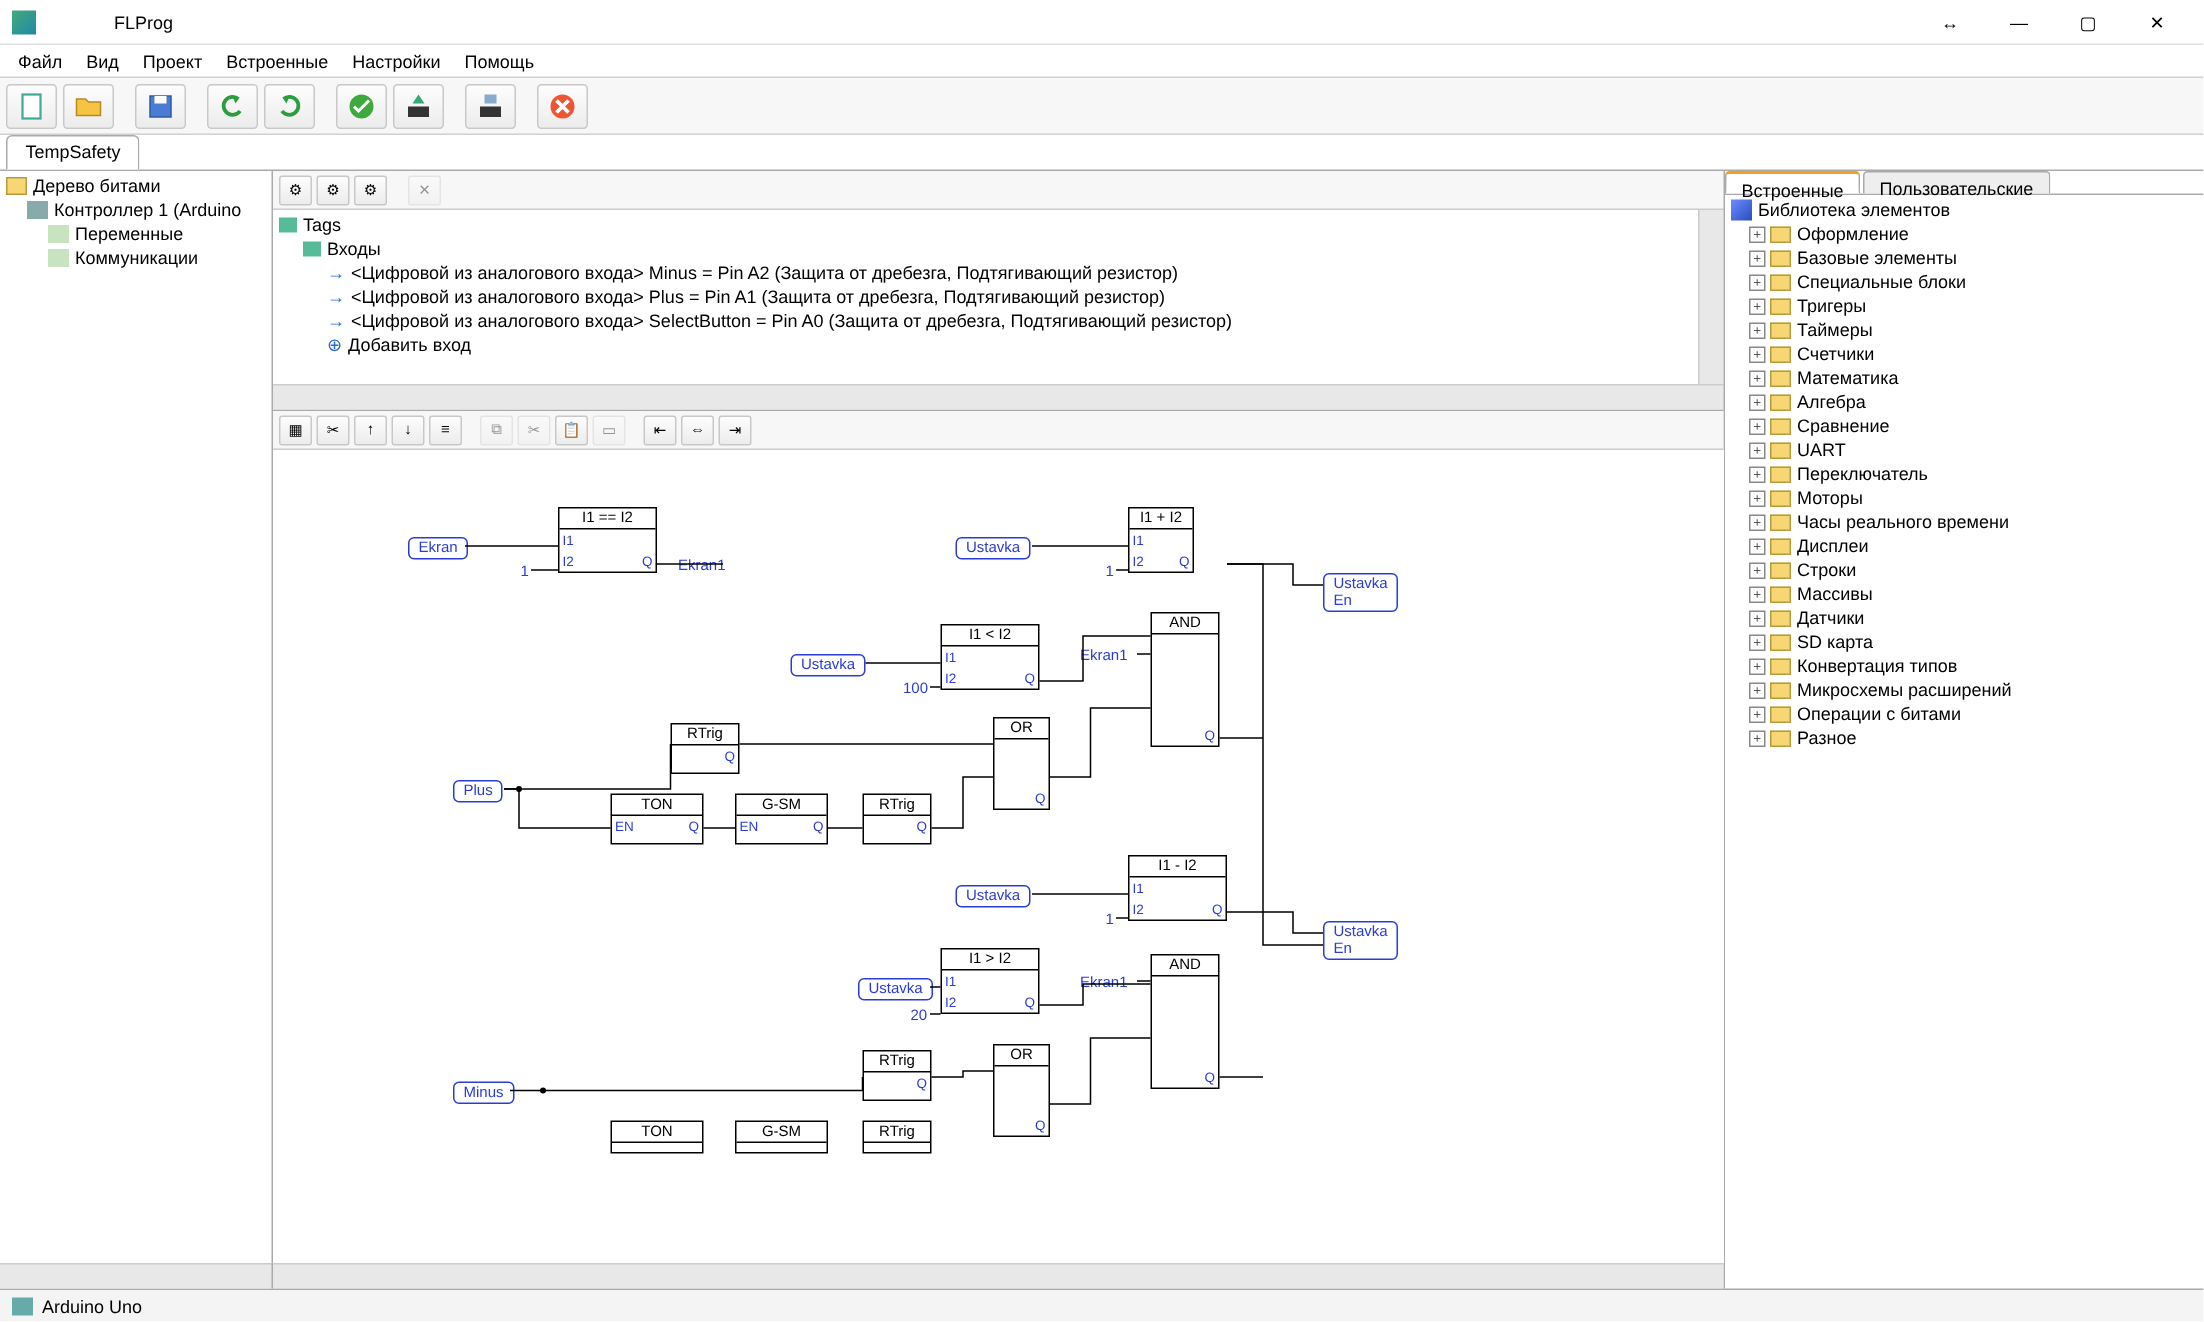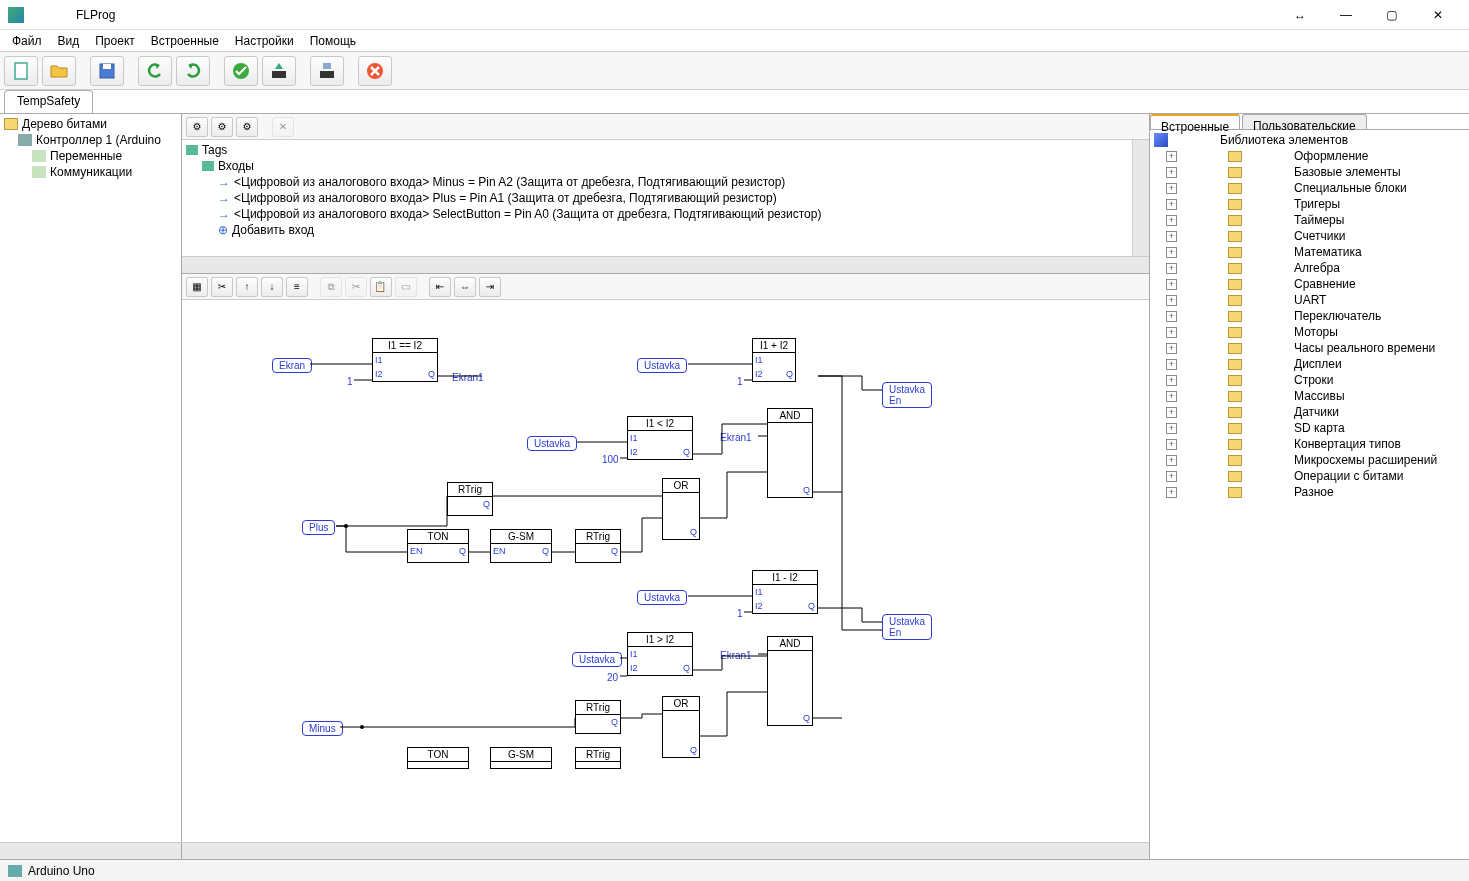--- a/index.html
+++ b/index.html
@@ -66,21 +66,21 @@
 .pin.r { right: 2px; }
 .tag-box { position: absolute; border: 1.5px solid #2a3cd4; border-radius: 4px; color: #2a3cd4; padding: 1px 6px; font-size: 10px; background: #fff; }
 .const-label { position: absolute; color: #2a3cd4; font-size: 10px; }
 .out-label { position: absolute; color: #2a3cd4; font-size: 10px; }
 
 .right-panel { width: 320px; border-left: 1px solid #aaa; display: flex; flex-direction: column; }
 .lib-tabs { height: 16px; display: flex; border-bottom: 1px solid #aaa; }
 .lib-tab { padding: 4px 10px; border: 1px solid #aaa; border-bottom: none; background: #eee; cursor: pointer; border-radius: 3px 3px 0 0; margin-right: 2px; }
 .lib-tab.active { background: #fff; border-top: 2px solid #f0a020; }
 .lib-tree { flex: 1; overflow: auto; padding: 2px; }
-.lib-row { display: flex; align-items: center; padding: 1px 2px; cursor: pointer; white-space: nowrap; gap: 48px; }
+.lib-row { display: flex; align-items: center; padding: 1px 2px; cursor: pointer; white-space: nowrap; }
 .lib-exp { width: 11px; height: 11px; border: 1px solid #888; margin-right: 3px; display: flex; align-items: center; justify-content: center; font-size: 9px; line-height: 1; color: #555; }
 .lib-ic { width: 14px; height: 11px; background: #f7d774; border: 1px solid #b89b40; margin-right: 4px; }
 .lib-root-ic { width: 14px; height: 14px; background: linear-gradient(135deg,#6a8cff,#2a4cbf); margin-right: 4px; }
 
 .statusbar { height: 22px; display: flex; align-items: center; padding: 0 8px; border-top: 1px solid #aaa; background: #f4f4f4; }
 .status-ic { width: 14px; height: 12px; background: #6aa; margin-right: 6px; }
 
 
 .wires { position: absolute; top: 0; left: 0; pointer-events: none; }
 .wires line, .wires polyline { stroke: #000; stroke-width: 1; fill: none; }

